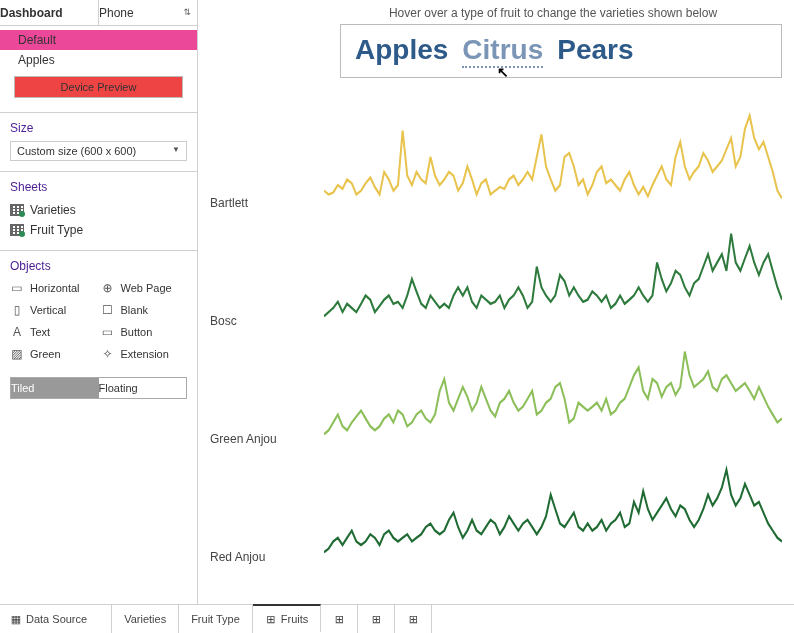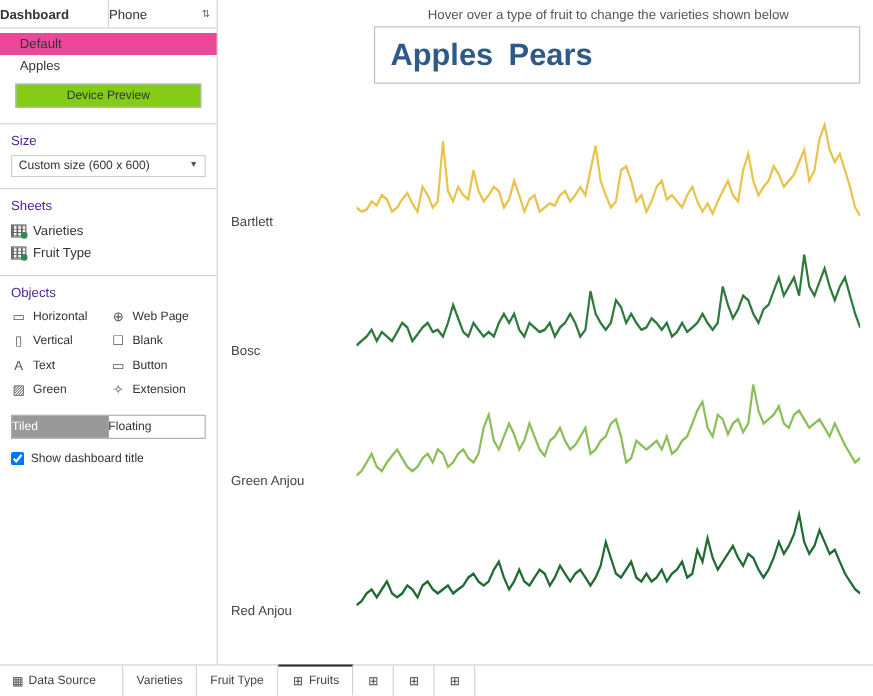--- a/index.html
+++ b/index.html
@@ -7,21 +7,21 @@
 .main-area { flex: 1; display: flex; border-bottom: 1px solid #d0d0d0; overflow: hidden; }
 .left-panel { width: 198px; border-right: 1px solid #d0d0d0; display: flex; flex-direction: column; font-size: 12px; color: #333; }
 .tabs-row { display: flex; border-bottom: 1px solid #d0d0d0; }
 .tab { flex: 1; text-align: left; padding: 6px 0 5px; border-right: 1px solid #d0d0d0; cursor: pointer; position: relative; }
 .tab:last-child { border-right: none; }
 .tab.active { font-weight: bold; }
 .tab .dd { position: absolute; right: 6px; top: 7px; font-size: 9px; color: #666; }
 .device-list { padding: 4px 0; }
 .device-item { padding: 3px 18px; cursor: pointer; }
 .device-item.selected { background: #ec4899; }
-.device-preview { margin: 6px 14px 10px; padding: 4px 0; border: 1px solid #bbb; text-align: center; font-size: 11px; cursor: pointer; background: #84cc16; }
+.device-preview { margin: 6px 14px 10px; padding: 4px 0; border: 1px solid #bbb; text-align: center; font-size: 11px; cursor: pointer; background: #ef4444; }
 .section { border-top: 1px solid #d0d0d0; padding: 8px 10px 10px; }
 .section h4 { font-size: 12px; font-weight: normal; margin-bottom: 6px; color: #4c1d95; }
 .size-select { width: 100%; border: 1px solid #ccc; padding: 3px 6px; font-size: 11px; background: #fff; display: flex; justify-content: space-between; cursor: pointer; }
 .size-select .caret { font-size: 8px; color: #555; }
 .sheets-list { margin-top: 2px; }
 .sheet-item { display: flex; align-items: center; gap: 6px; padding: 3px 0; cursor: pointer; }
 .sheet-icon { width: 14px; height: 12px; position: relative; }
 .sheet-icon::before { content: ""; display: block; width: 12px; height: 10px; border: 1px solid #666; background: linear-gradient(to right,#666 2px,transparent 2px),linear-gradient(to bottom,#666 1px,transparent 1px); background-size: 4px 3px; }
 .sheet-icon::after { content: ""; position: absolute; right: -1px; bottom: -1px; width: 6px; height: 6px; border-radius: 50%; background: #2e8b57; }
 .objects-section { flex: 1; display: flex; flex-direction: column; }
@@ -117,31 +117,28 @@
           </div>
           <div class="obj-item">
             <span class="obj-icon">✧</span>
             <span>Extension</span>
           </div>
         </div>
       <div class="toggle-row">
         <div class="toggle-btn active">Tiled</div>
         <div class="toggle-btn">Floating</div>
       </div>
-      <label class="show-title">
-        <input type="checkbox" checked="" style="">
-        <span>Show dashboard title</span>
-      </label>
     </div>
   </div>
 
   <div class="canvas">
     <div class="hint">Hover over a type of fruit to change the varieties shown below</div>
     <div class="fruit-type-box" id="fruit-type-box">
         <span class="fruit-word">Apples</span>
+        <span class="fruit-word hovered">Citrus<span class="cursor-icon">↖</span></span>
         <span class="fruit-word">Pears</span>
       </div>
     <div class="chart-grid" id="chart-grid">
         <div class="chart-row">
           <div class="chart-label">Bartlett</div>
           <svg class="chart-svg" viewBox="0 0 460 100" preserveAspectRatio="none">
             <path d="M0.0,83.6L4.6,86.8L9.3,85.2L13.9,78.9L18.6,82.0L23.2,74.1L27.9,77.3L32.5,86.8L37.2,83.6L41.8,77.3L46.5,72.5L51.1,80.5L55.8,86.8L60.4,67.7L65.1,74.1L69.7,83.6L74.3,78.9L79.0,32.7L83.6,70.9L88.3,78.9L92.9,67.7L97.6,74.1L102.2,77.3L106.9,55.0L111.5,70.9L116.2,78.9L120.8,74.1L125.5,67.7L130.1,70.9L134.7,83.6L139.4,77.3L144.0,63.0L148.7,74.1L153.3,86.8L158.0,77.3L162.6,74.1L167.3,86.8L171.9,83.6L176.6,80.5L181.2,82.0L185.9,74.1L190.5,70.9L195.2,78.9L199.8,74.1L204.4,67.7L209.1,74.1L213.7,55.0L218.4,35.9L223.0,63.0L227.7,74.1L232.3,83.6L237.0,78.9L241.6,55.0L246.3,51.8L250.9,63.0L255.6,78.9L260.2,74.1L264.8,86.8L269.5,78.9L274.1,67.7L278.8,63.0L283.4,77.3L288.1,74.1L292.7,78.9L297.4,83.6L302.0,74.1L306.7,67.7L311.3,78.9L316.0,86.8L320.6,80.5L325.3,88.4L329.9,78.9L334.5,70.9L339.2,63.0L343.8,74.1L348.5,78.9L353.1,55.0L357.8,42.3L362.4,63.0L367.1,74.1L371.7,67.7L376.4,63.0L381.0,51.8L385.7,58.2L390.3,67.7L394.9,63.0L399.6,58.2L404.2,48.6L408.9,39.1L413.5,63.0L418.2,55.0L422.8,31.1L427.5,20.0L432.1,39.1L436.8,48.6L441.4,42.3L446.1,55.0L450.7,67.7L455.4,83.6L460.0,90.0" fill="none" stroke="#e8c34d" stroke-width="2"></path>
           </svg>
         </div>
         <div class="chart-row">

